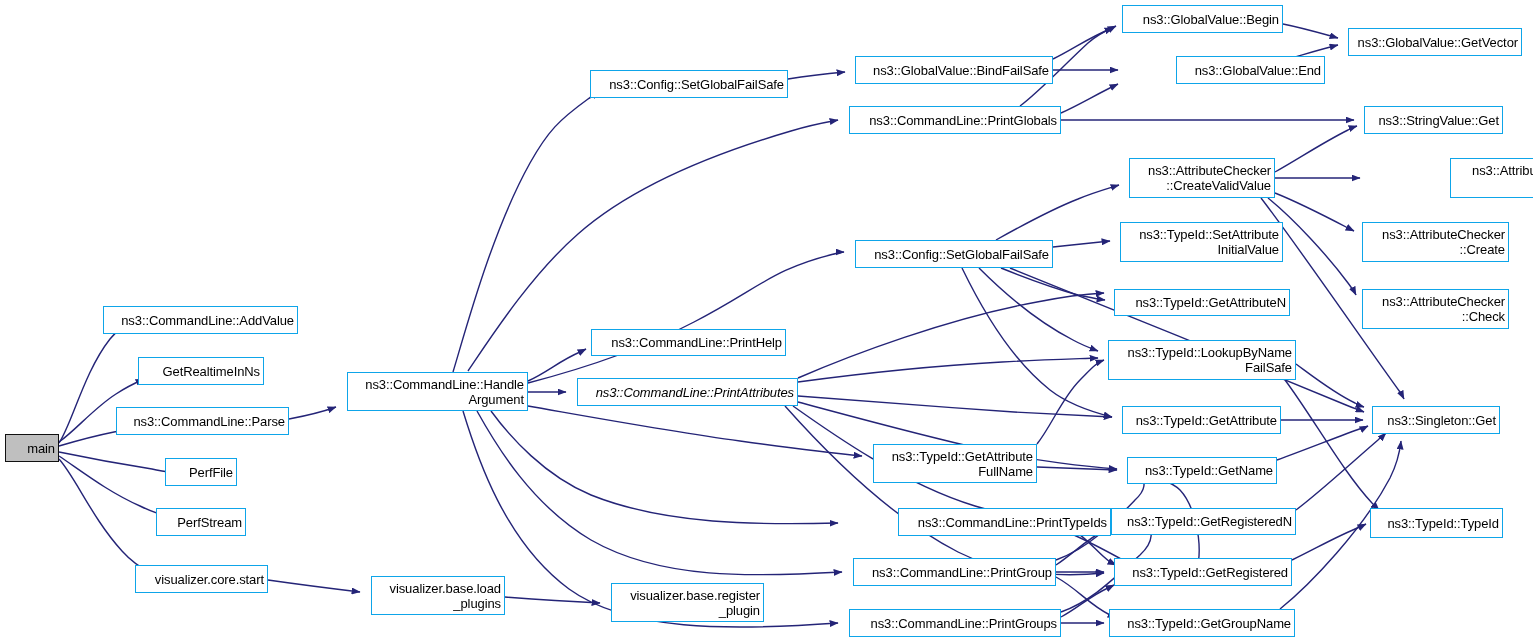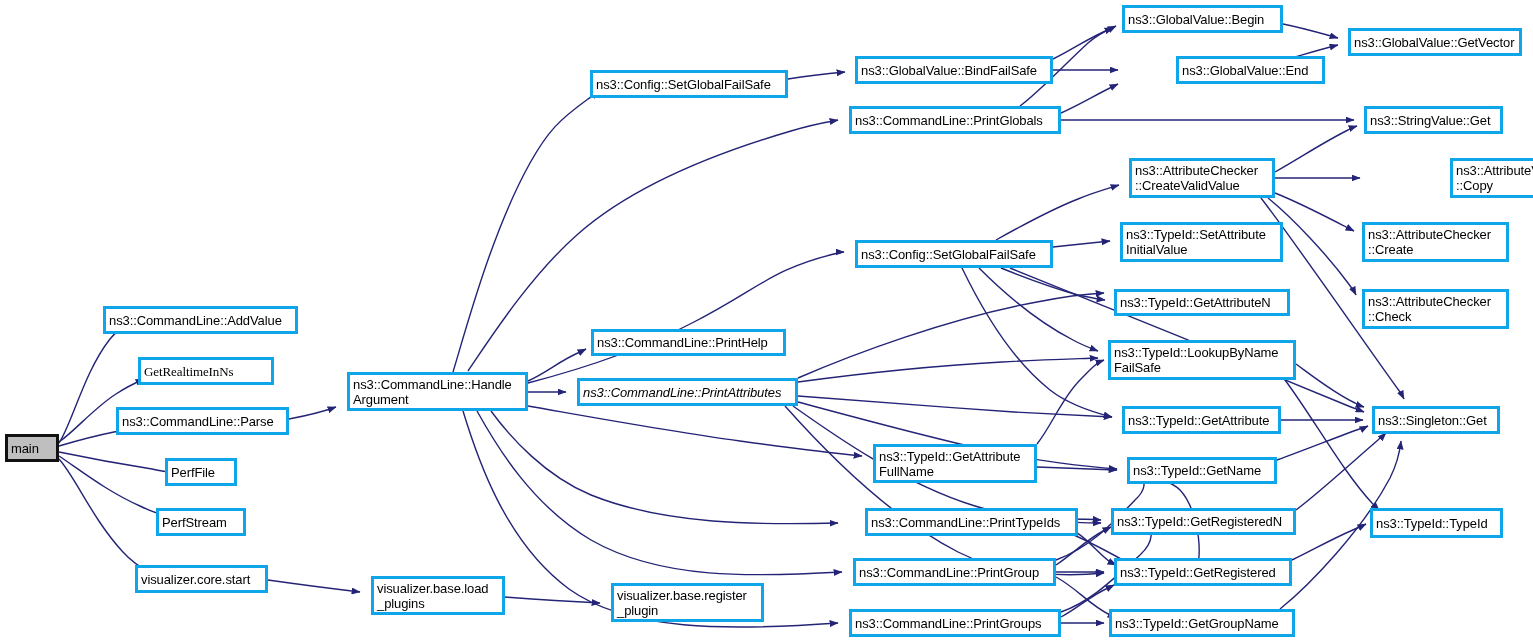--- a/index.html
+++ b/index.html
@@ -21,26 +21,26 @@
     position: absolute;
     left: 0;
     top: 0;
     width: 1533px;
     height: 641px;
     pointer-events: none;
   }
   .node {
     position: absolute;
     box-sizing: border-box;
-    border: 3px solid #0ea5e9;
+    border: 1px solid #0ea5e9;
     background: #ffffff;
     color: #000000;
     font-size: 13px;
     line-height: 15px;
-    text-align: left;
+    text-align: right;
     display: flex;
     align-items: center;
     justify-content: center;
     white-space: pre-line;
     padding: 0 3px;
     letter-spacing: -0.1px;
   }
   .node.root {
     background: #bfbfbf;
     border-color: #111111;
@@ -121,40 +121,40 @@
         <path d="M1281,420 C1310,420 1339,420 1363,420" fill="none" stroke="#242477" stroke-width="1.4" marker-end="url(#arrowhead)"></path>
         <path d="M1277,460 C1305,450 1337,437 1362,428 C1364,427 1366,427 1368,426" fill="none" stroke="#242477" stroke-width="1.4" marker-end="url(#arrowhead)"></path>
         <path d="M1296,510 C1320,492 1349,465 1378,440 C1381,437 1384,435 1386,433" fill="none" stroke="#242477" stroke-width="1.4" marker-end="url(#arrowhead)"></path>
         <path d="M1292,560 C1315,549 1337,536 1360,527 C1362,526 1364,525 1366,524" fill="none" stroke="#242477" stroke-width="1.4" marker-end="url(#arrowhead)"></path>
         <path d="M1280,609 C1311,584 1363,529 1390,478 C1398,462 1400,450 1401,441" fill="none" stroke="#242477" stroke-width="1.4" marker-end="url(#arrowhead)"></path>
       </g>
   </svg>
   <div id="nodes-layer">
       <div class="node root" style="left: 5px; top: 434px; width: 54px; height: 28px;"><span class="node-label">main</span></div>
       <div class="node" style="left: 103px; top: 306px; width: 195px; height: 28px;"><span class="node-label">ns3::CommandLine::AddValue</span></div>
-      <div class="node" style="left: 138px; top: 357px; width: 136px; height: 28px; font-family: Liberation Serif, serif;"><span class="node-label">GetRealtimeInNs</span></div>
+      <div class="node" style="left: 138px; top: 357px; width: 126px; height: 28px;"><span class="node-label">GetRealtimeInNs</span></div>
       <div class="node" style="left: 116px; top: 407px; width: 173px; height: 28px;"><span class="node-label">ns3::CommandLine::Parse</span></div>
       <div class="node" style="left: 165px; top: 458px; width: 72px; height: 28px;"><span class="node-label">PerfFile</span></div>
       <div class="node" style="left: 156px; top: 508px; width: 90px; height: 28px;"><span class="node-label">PerfStream</span></div>
       <div class="node" style="left: 135px; top: 565px; width: 133px; height: 28px;"><span class="node-label">visualizer.core.start</span></div>
       <div class="node" style="left: 347px; top: 372px; width: 181px; height: 39px;"><span class="node-label">ns3::CommandLine::Handle
 Argument</span></div>
       <div class="node" style="left: 371px; top: 576px; width: 134px; height: 39px;"><span class="node-label">visualizer.base.load
 _plugins</span></div>
       <div class="node" style="left: 611px; top: 583px; width: 153px; height: 39px;"><span class="node-label">visualizer.base.register
 _plugin</span></div>
       <div class="node" style="left: 590px; top: 70px; width: 198px; height: 28px;"><span class="node-label">ns3::Config::SetGlobalFailSafe</span></div>
       <div class="node" style="left: 591px; top: 329px; width: 195px; height: 27px;"><span class="node-label">ns3::CommandLine::PrintHelp</span></div>
       <div class="node" style="left: 577px; top: 378px; width: 221px; height: 28px; font-style: italic;"><span class="node-label">ns3::CommandLine::PrintAttributes</span></div>
       <div class="node" style="left: 855px; top: 56px; width: 198px; height: 28px;"><span class="node-label">ns3::GlobalValue::BindFailSafe</span></div>
       <div class="node" style="left: 849px; top: 106px; width: 212px; height: 28px;"><span class="node-label">ns3::CommandLine::PrintGlobals</span></div>
       <div class="node" style="left: 855px; top: 240px; width: 198px; height: 28px;"><span class="node-label">ns3::Config::SetGlobalFailSafe</span></div>
       <div class="node" style="left: 873px; top: 444px; width: 164px; height: 39px;"><span class="node-label">ns3::TypeId::GetAttribute
 FullName</span></div>
-      <div class="node" style="left: 865px; top: 508px; width: 213px; height: 28px;"><span class="node-label">ns3::CommandLine::PrintTypeIds</span></div>
+      <div class="node" style="left: 898px; top: 508px; width: 213px; height: 28px;"><span class="node-label">ns3::CommandLine::PrintTypeIds</span></div>
       <div class="node" style="left: 853px; top: 558px; width: 203px; height: 28px;"><span class="node-label">ns3::CommandLine::PrintGroup</span></div>
       <div class="node" style="left: 849px; top: 609px; width: 212px; height: 28px;"><span class="node-label">ns3::CommandLine::PrintGroups</span></div>
       <div class="node" style="left: 1122px; top: 5px; width: 161px; height: 28px;"><span class="node-label">ns3::GlobalValue::Begin</span></div>
       <div class="node" style="left: 1176px; top: 56px; width: 149px; height: 28px;"><span class="node-label">ns3::GlobalValue::End</span></div>
       <div class="node" style="left: 1129px; top: 158px; width: 146px; height: 40px;"><span class="node-label">ns3::AttributeChecker
 ::CreateValidValue</span></div>
       <div class="node" style="left: 1120px; top: 222px; width: 163px; height: 40px;"><span class="node-label">ns3::TypeId::SetAttribute
 InitialValue</span></div>
       <div class="node" style="left: 1114px; top: 289px; width: 176px; height: 27px;"><span class="node-label">ns3::TypeId::GetAttributeN</span></div>
       <div class="node" style="left: 1108px; top: 340px; width: 188px; height: 40px;"><span class="node-label">ns3::TypeId::LookupByName

